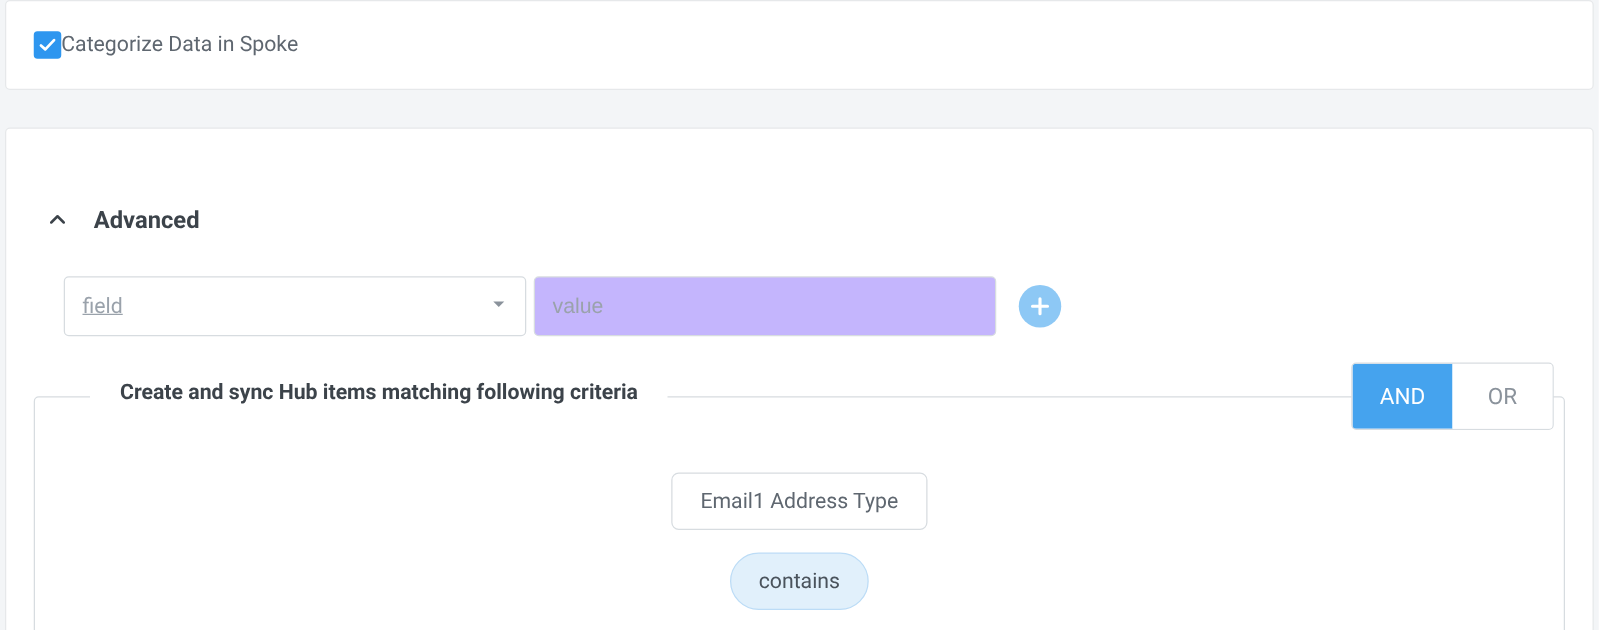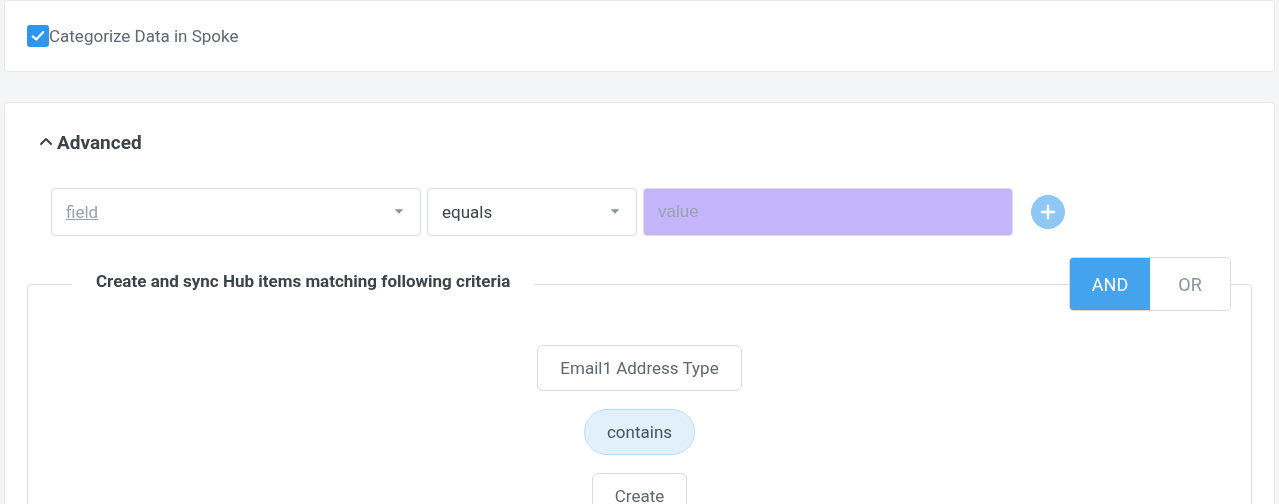--- a/index.html
+++ b/index.html
@@ -40,22 +40,24 @@
 
   .panel-advanced {
     margin-top: 30px;
     padding: 20px 0 0 0;
     position: relative;
     min-height: 390px;
   }
 
   .adv-header {
     display: flex;
-    align-items: flex-start;
+    align-items: flex-end;
+    gap: 18px;
     padding: 8px 22px 16px 30px;
+    margin-top: 33px;
   }
   .adv-header .chev {
     width: 22px;
     height: 22px;
     display:flex;
     align-items:center;
     justify-content:center;
     cursor: pointer;
   }
   .adv-header .chev svg { width: 16px; height: 16px; }
@@ -127,21 +129,21 @@
     background: #fff;
     padding: 0 24px;
     font-weight: 700;
     color: #3c434a;
     font-size: 17px;
   }
 
   .logic-toggle {
     position: absolute;
     top: -28px;
-    right: 20px;
+    right: 8px;
     display: flex;
     border: 1px solid #d7dce0;
     border-radius: 4px;
     overflow: hidden;
     background: #fff;
   }
   .logic-btn {
     height: 52px;
     width: 80px;
     display:flex;
@@ -201,26 +203,20 @@
       <svg viewBox="0 0 16 16">
           <path d="M3 10 L8 5 L13 10" stroke="#3c434a" stroke-width="2" fill="none" stroke-linecap="round" stroke-linejoin="round"></path>
         </svg>
     </div>
     <div class="adv-title">Advanced</div>
   </div>
 
   <div class="filter-builder">
     <div class="select field">
       <span class="sel-text">field</span>
-      <span class="caret"><svg viewBox="0 0 16 16">
-            <path d="M3 6 L8 11 L13 6 Z" fill="#8a929b"></path>
-          </svg></span>
-    </div>
-    <div class="select op">
-      <span class="sel-text">equals</span>
       <span class="caret"><svg viewBox="0 0 16 16">
             <path d="M3 6 L8 11 L13 6 Z" fill="#8a929b"></path>
           </svg></span>
     </div>
     <input class="input value" placeholder="value" style="">
     <div class="round-btn add">
       <svg viewBox="0 0 16 16">
           <path d="M8 2 V14 M2 8 H14" stroke="#fff" stroke-width="2.5" stroke-linecap="round"></path>
         </svg>
     </div>

